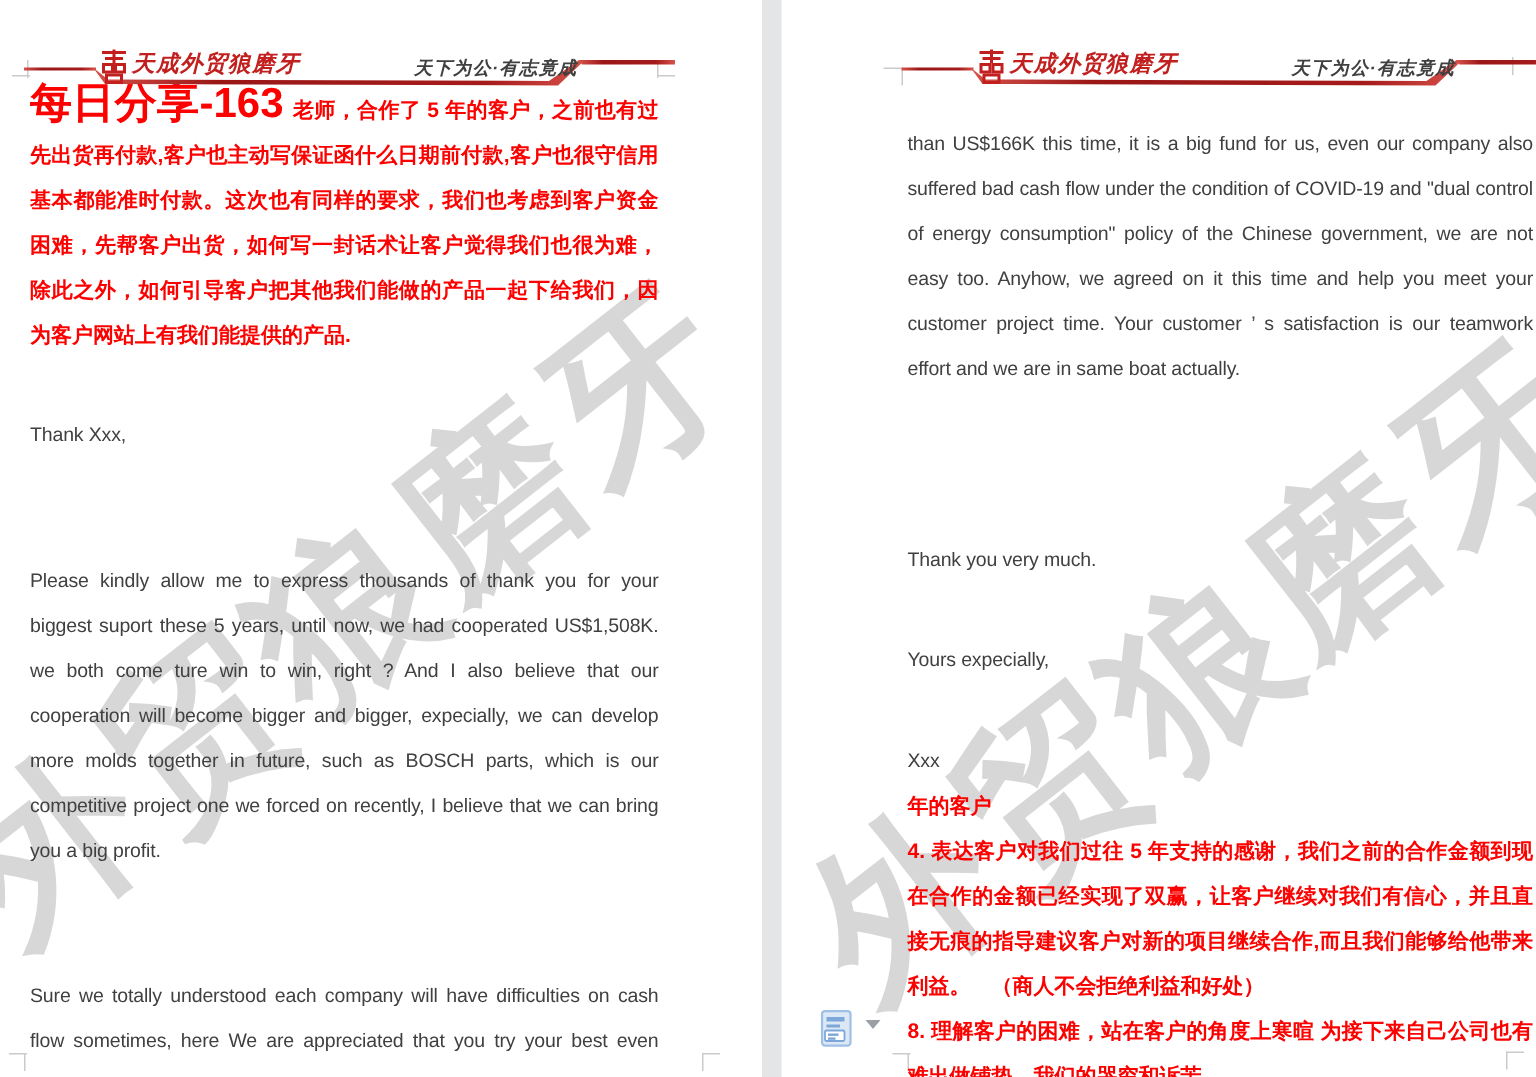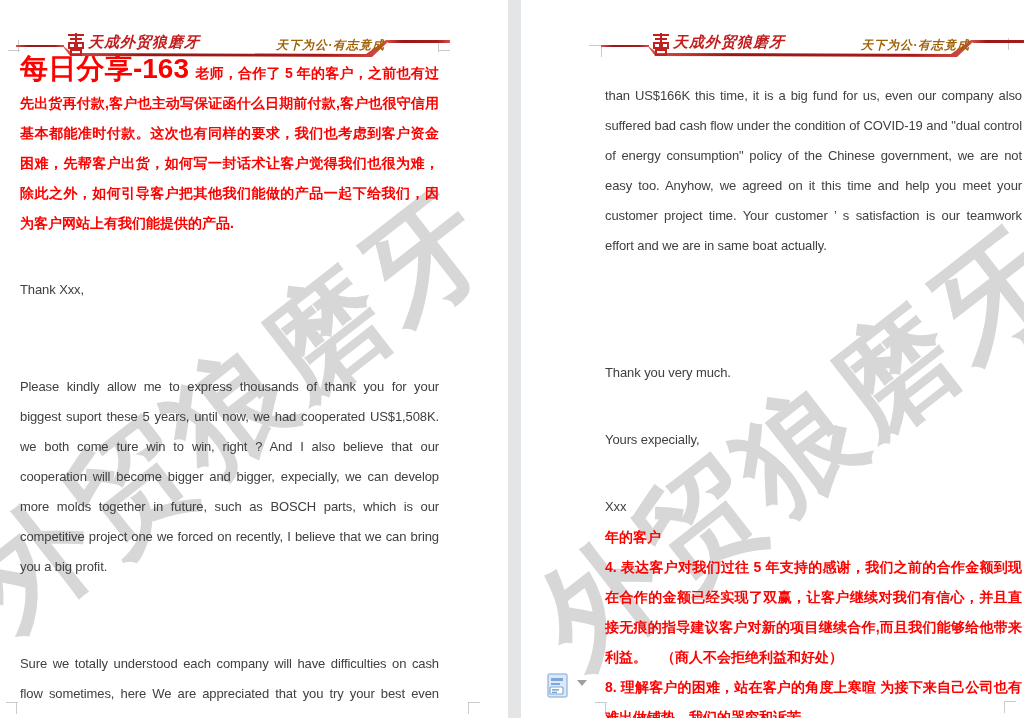--- a/index.html
+++ b/index.html
@@ -36,21 +36,21 @@
   .hdr-right { left:78px; }
   .hdr svg.swoosh { position:absolute; left:0; top:0; }
   .brand-seal { position:absolute; left:52px; top:0px; }
   .brand-text {
     position:absolute; left:74px; top:1px;
     font-size:15px; font-weight:bold; color:#c21f1f;
     letter-spacing:1px; font-style:italic; white-space:nowrap;
   }
   .motto-text {
     position:absolute; left:262px; top:5px;
-    font-size:12px; font-weight:bold; color:#a16207;
+    font-size:12px; font-weight:bold; color:#404040;
     letter-spacing:1px; font-style:italic; white-space:nowrap;text-align:center;
   }
 
   
   .mark { position:absolute; z-index:2; }
   .mark .h { position:absolute; width:12px; height:1px; background:#c9cbcc; }
   .mark .v { position:absolute; width:1px; height:12px; background:#c9cbcc; }
 
   
   .content { position:absolute; z-index:2; }

